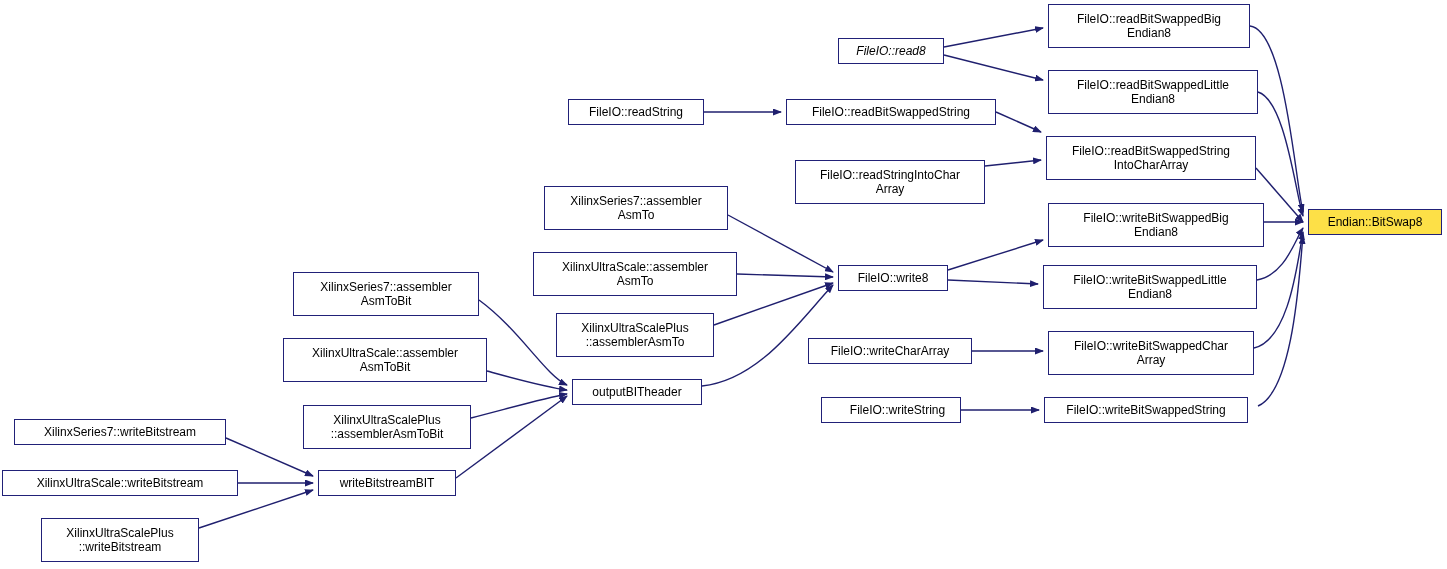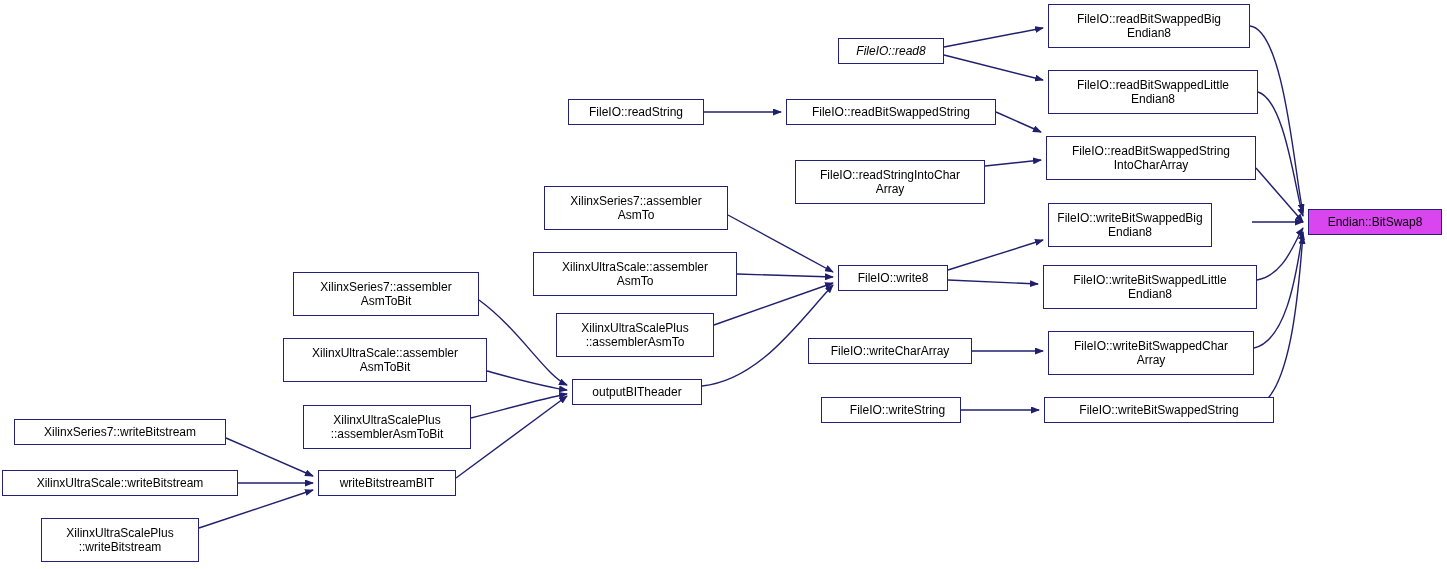--- a/index.html
+++ b/index.html
@@ -24,21 +24,21 @@
     font-size: 12px;
     line-height: 14px;
     text-align: center;
     display: flex;
     align-items: center;
     justify-content: center;
     white-space: pre-line;
     padding: 0 3px;
   }
   .node.highlight {
-    background: #d946ef;
+    background: #fde047;
   }
   svg.edges {
     position: absolute;
     left: 0;
     top: 0;
     width: 1447px;
     height: 569px;
     pointer-events: none;
   }
 </style>
@@ -89,41 +89,41 @@
       <div class="node" style="left: 1048px; top: 70px; width: 210px; height: 44px; border-color: rgb(33, 33, 120); color: rgb(0, 0, 0);">FileIO::readBitSwappedLittle
 Endian8</div>
       <div class="node" style="left: 568px; top: 99px; width: 136px; height: 26px; border-color: rgb(33, 33, 120); color: #000000;">FileIO::readString</div>
       <div class="node" style="left: 786px; top: 99px; width: 210px; height: 26px; border-color: rgb(33, 33, 120); color: rgb(0, 0, 0);">FileIO::readBitSwappedString</div>
       <div class="node" style="left: 1046px; top: 136px; width: 210px; height: 44px; border-color: rgb(33, 33, 120); color: rgb(0, 0, 0);">FileIO::readBitSwappedString
 IntoCharArray</div>
       <div class="node" style="left: 795px; top: 151px; width: 190px; height: 44px; border-color: rgb(33, 33, 120); color: rgb(0, 0, 0); margin-top: 9px;">FileIO::readStringIntoChar
 Array</div>
       <div class="node" style="left: 544px; top: 186px; width: 184px; height: 44px; border-color: rgb(33, 33, 120); color: rgb(0, 0, 0);">XilinxSeries7::assembler
 AsmTo</div>
-      <div class="node" style="left: 1048px; top: 203px; width: 164px; height: 44px; border-color: rgb(33, 33, 120); color: rgb(0, 0, 0);">FileIO::writeBitSwappedBig
+      <div class="node" style="left: 1048px; top: 203px; width: 216px; height: 44px; border-color: rgb(33, 33, 120); color: rgb(0, 0, 0);">FileIO::writeBitSwappedBig
 Endian8</div>
       <div class="node highlight" style="left: 1308px; top: 209px; width: 134px; height: 26px; border-color: rgb(33, 33, 120); color: rgb(0, 0, 0);">Endian::BitSwap8</div>
       <div class="node" style="left: 533px; top: 252px; width: 204px; height: 44px; border-color: rgb(33, 33, 120); color: rgb(0, 0, 0);">XilinxUltraScale::assembler
 AsmTo</div>
       <div class="node" style="left: 838px; top: 265px; width: 110px; height: 26px; border-color: rgb(33, 33, 120); color: rgb(0, 0, 0);">FileIO::write8</div>
       <div class="node" style="left: 293px; top: 272px; width: 186px; height: 44px; border-color: rgb(33, 33, 120); color: rgb(0, 0, 0);">XilinxSeries7::assembler
 AsmToBit</div>
       <div class="node" style="left: 1043px; top: 265px; width: 214px; height: 44px; border-color: rgb(33, 33, 120); color: rgb(0, 0, 0);">FileIO::writeBitSwappedLittle
 Endian8</div>
       <div class="node" style="left: 556px; top: 313px; width: 158px; height: 44px; border-color: rgb(33, 33, 120); color: rgb(0, 0, 0);">XilinxUltraScalePlus
 ::assemblerAsmTo</div>
       <div class="node" style="left: 283px; top: 338px; width: 204px; height: 44px; border-color: rgb(33, 33, 120); color: rgb(0, 0, 0);">XilinxUltraScale::assembler
 AsmToBit</div>
       <div class="node" style="left: 1048px; top: 331px; width: 206px; height: 44px; border-color: rgb(33, 33, 120); color: rgb(0, 0, 0);">FileIO::writeBitSwappedChar
 Array</div>
       <div class="node" style="left: 808px; top: 338px; width: 164px; height: 26px; border-color: rgb(33, 33, 120); color: rgb(0, 0, 0);">FileIO::writeCharArray</div>
       <div class="node" style="left: 572px; top: 379px; width: 130px; height: 26px; border-color: rgb(33, 33, 120); color: rgb(0, 0, 0); text-align: center;">outputBITheader</div>
       <div class="node" style="left: 303px; top: 405px; width: 168px; height: 44px; border-color: rgb(33, 33, 120); color: rgb(0, 0, 0);">XilinxUltraScalePlus
 ::assemblerAsmToBit</div>
       <div class="node" style="left: 821px; top: 397px; width: 140px; height: 26px; border-color: rgb(33, 33, 120); color: rgb(0, 0, 0); padding-left: 16px;">FileIO::writeString</div>
-      <div class="node" style="left: 1044px; top: 397px; width: 230px; height: 26px; border-color: rgb(33, 33, 120); color: rgb(0, 0, 0);">FileIO::writeBitSwappedString</div>
+      <div class="node" style="left: 1044px; top: 397px; width: 204px; height: 26px; border-color: rgb(33, 33, 120); color: rgb(0, 0, 0);">FileIO::writeBitSwappedString</div>
       <div class="node" style="left: 14px; top: 419px; width: 212px; height: 26px; border-color: rgb(33, 33, 120); color: rgb(0, 0, 0);">XilinxSeries7::writeBitstream</div>
       <div class="node" style="left: 2px; top: 470px; width: 236px; height: 26px; border-color: rgb(33, 33, 120); color: rgb(0, 0, 0);">XilinxUltraScale::writeBitstream</div>
       <div class="node" style="left: 318px; top: 470px; width: 138px; height: 26px; border-color: rgb(33, 33, 120); color: rgb(0, 0, 0);">writeBitstreamBIT</div>
       <div class="node" style="left: 41px; top: 518px; width: 158px; height: 44px; border-color: rgb(33, 33, 120); color: rgb(0, 0, 0);">XilinxUltraScalePlus
 ::writeBitstream</div>
     </div>
 </div>
 
 </body></html>

